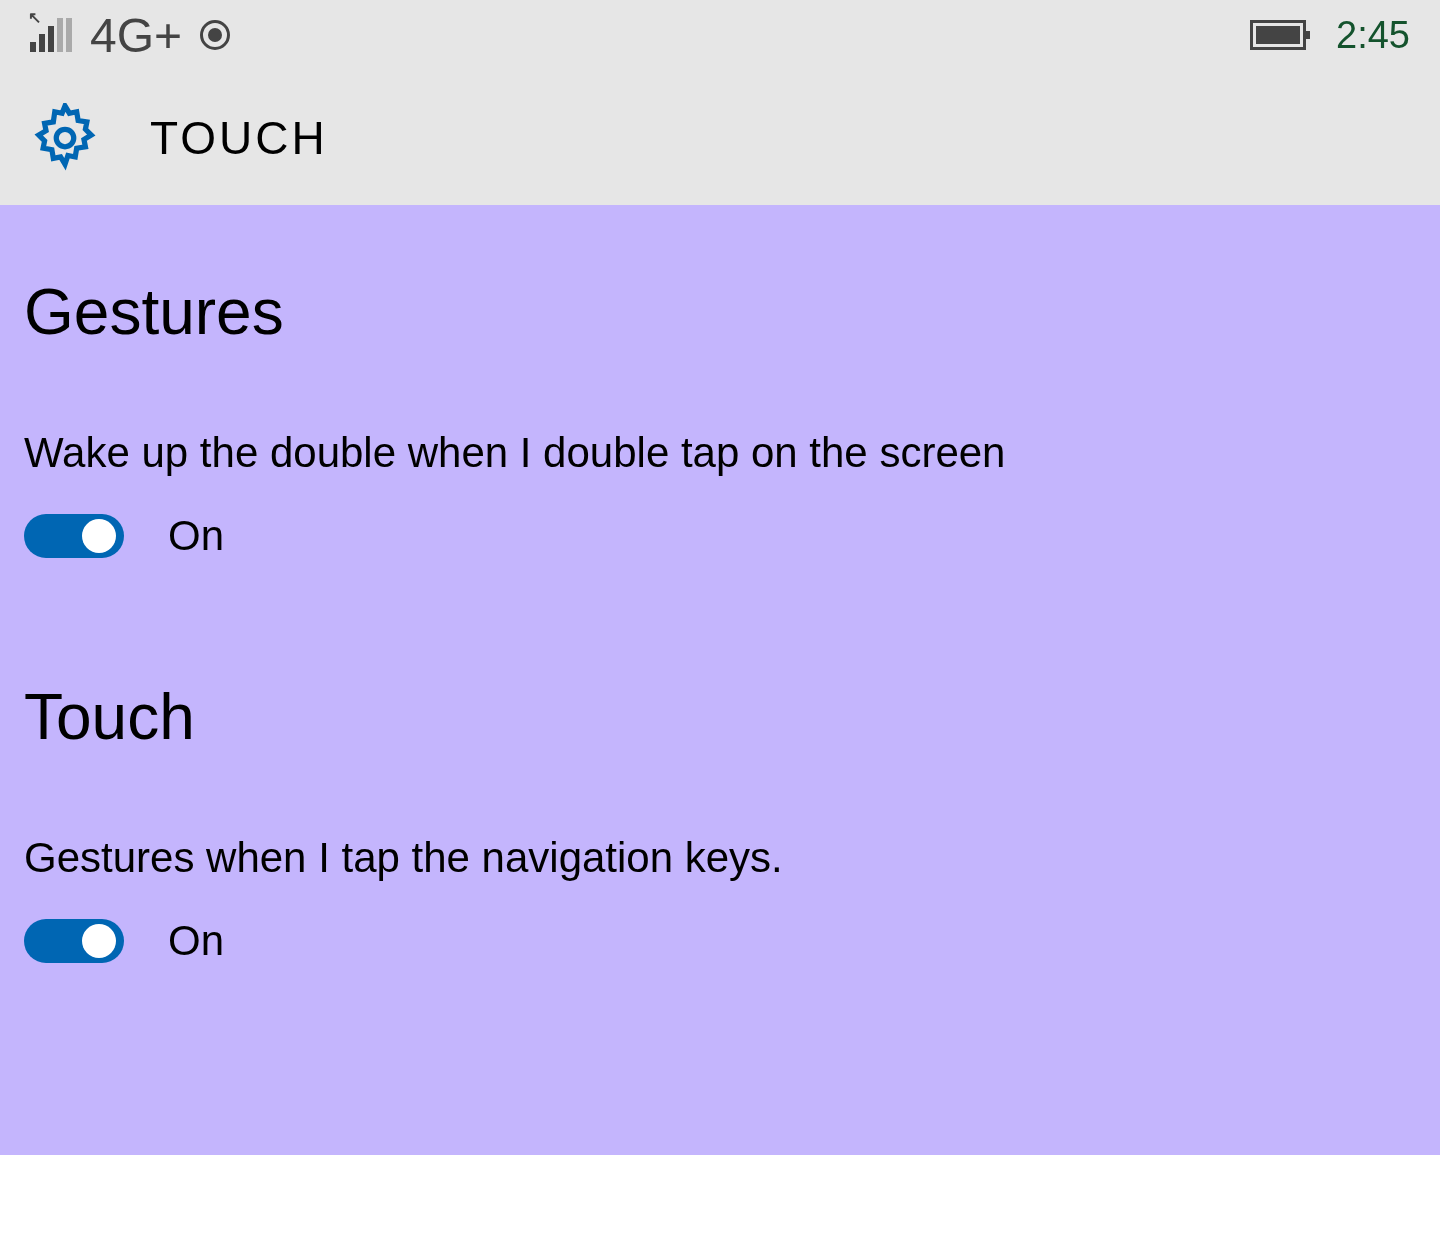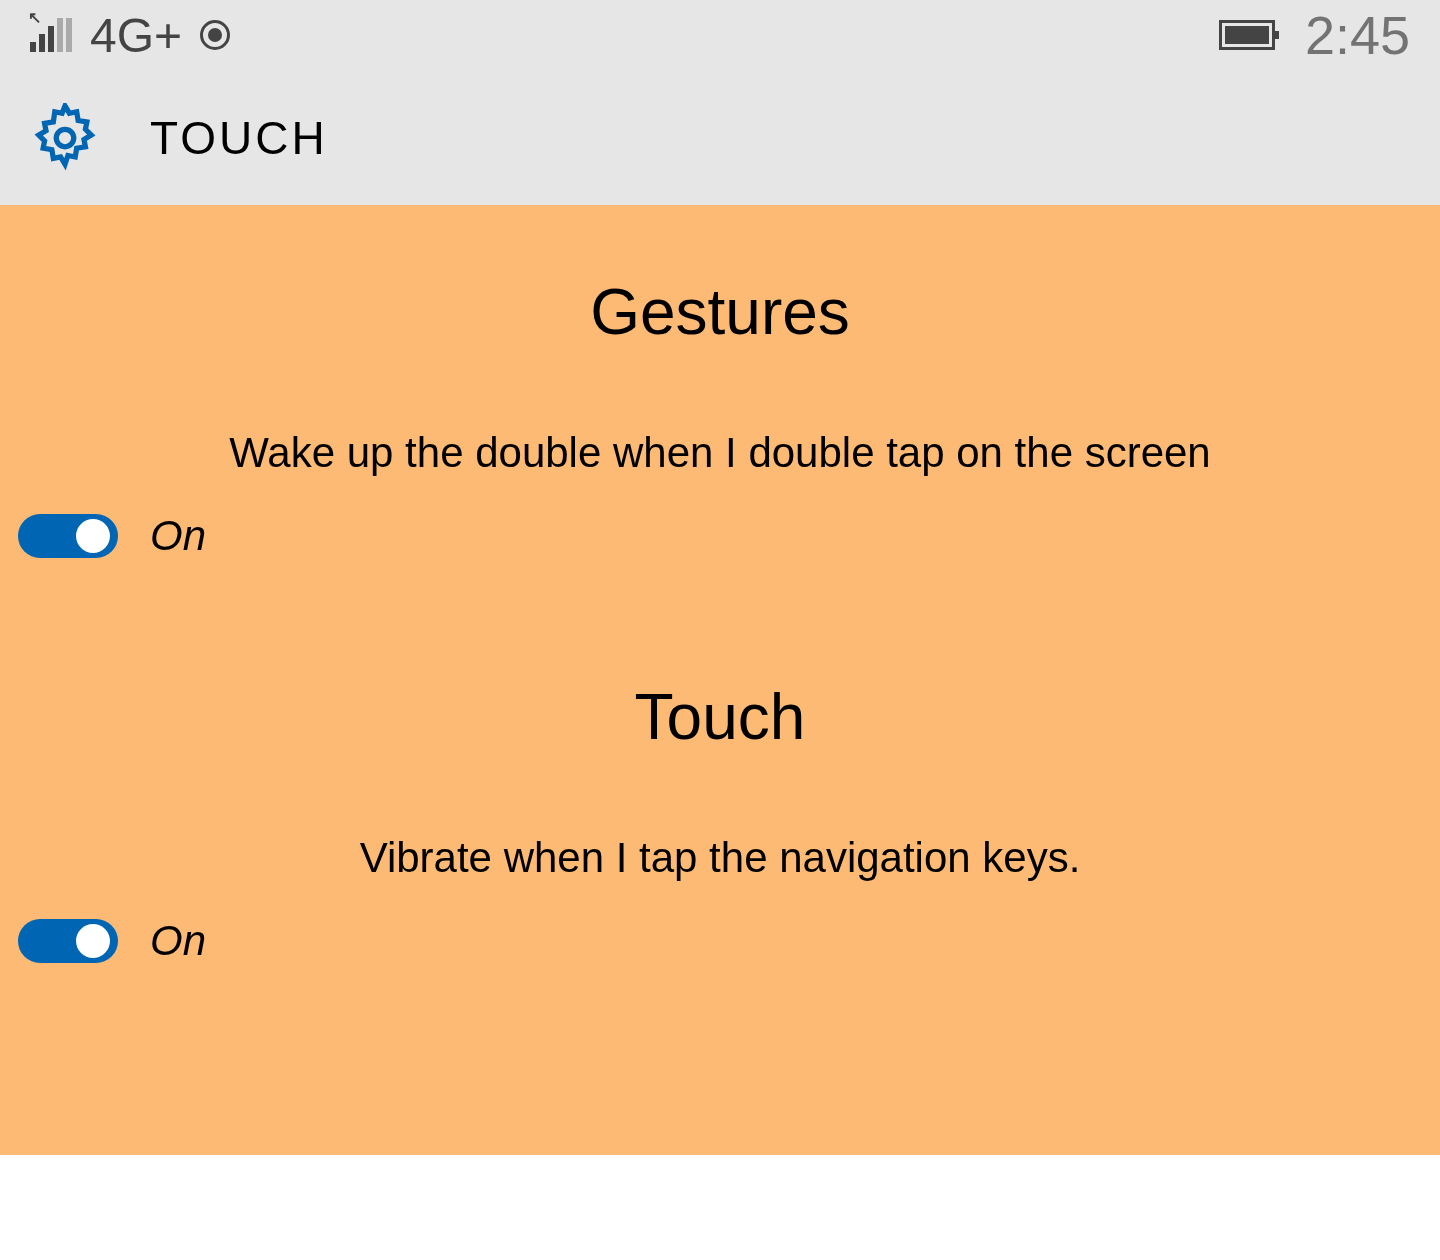--- a/index.html
+++ b/index.html
@@ -82,23 +82,22 @@
     }
     
     .page-title {
       font-size: 46px;
       font-weight: 400;
       letter-spacing: 3px;
       color: #000;
     }
     
     .content {
-      padding: 70px 18px;
-      background: #fdba74;
-      text-align: center;
+      padding: 70px 24px;
+      background: #c4b5fd;
     }
     
     .section-heading {
       font-size: 64px;
       font-weight: 300;
       color: #000;
       margin-bottom: 80px;
     }
     
     .setting-group {
@@ -108,22 +107,21 @@
     .setting-label {
       font-size: 42px;
       font-weight: 300;
       color: #000;
       margin-bottom: 35px;
     }
     
     .toggle-row {
       display: flex;
       align-items: center;
-      gap: 32px;
-      font-style: italic;
+      gap: 44px;
     }
     
     .toggle {
       width: 100px;
       height: 44px;
       background: #0066b3;
       border-radius: 22px;
       position: relative;
       cursor: pointer;
     }
@@ -185,22 +183,22 @@
       background: #444;
     }
     
     .battery-fill {
       width: 100%;
       height: 100%;
       background: #444;
     }
     
     .clock {
-      font-size: 54px;
-      color: #737373;
+      font-size: 38px;
+      color: #14532d;
       font-weight: 300;
     }
     
     .net-label {
       font-size: 48px;
       color: #444;
       font-weight: 300;
     }
   </style>
 </head>
@@ -247,21 +245,21 @@
     <div class="toggle-row">
       <div class="toggle on">
         <div class="knob"></div>
       </div>
       <span class="toggle-state">On</span>
     </div>
   </div>
 
   <div class="setting-group">
     <h2 class="section-heading">Touch</h2>
-    <p class="setting-label">Vibrate when I tap the navigation keys.</p>
+    <p class="setting-label">Gestures when I tap the navigation keys.</p>
     <div class="toggle-row">
       <div class="toggle on">
         <div class="knob"></div>
       </div>
       <span class="toggle-state">On</span>
     </div>
   </div>
 
 </div>
 

